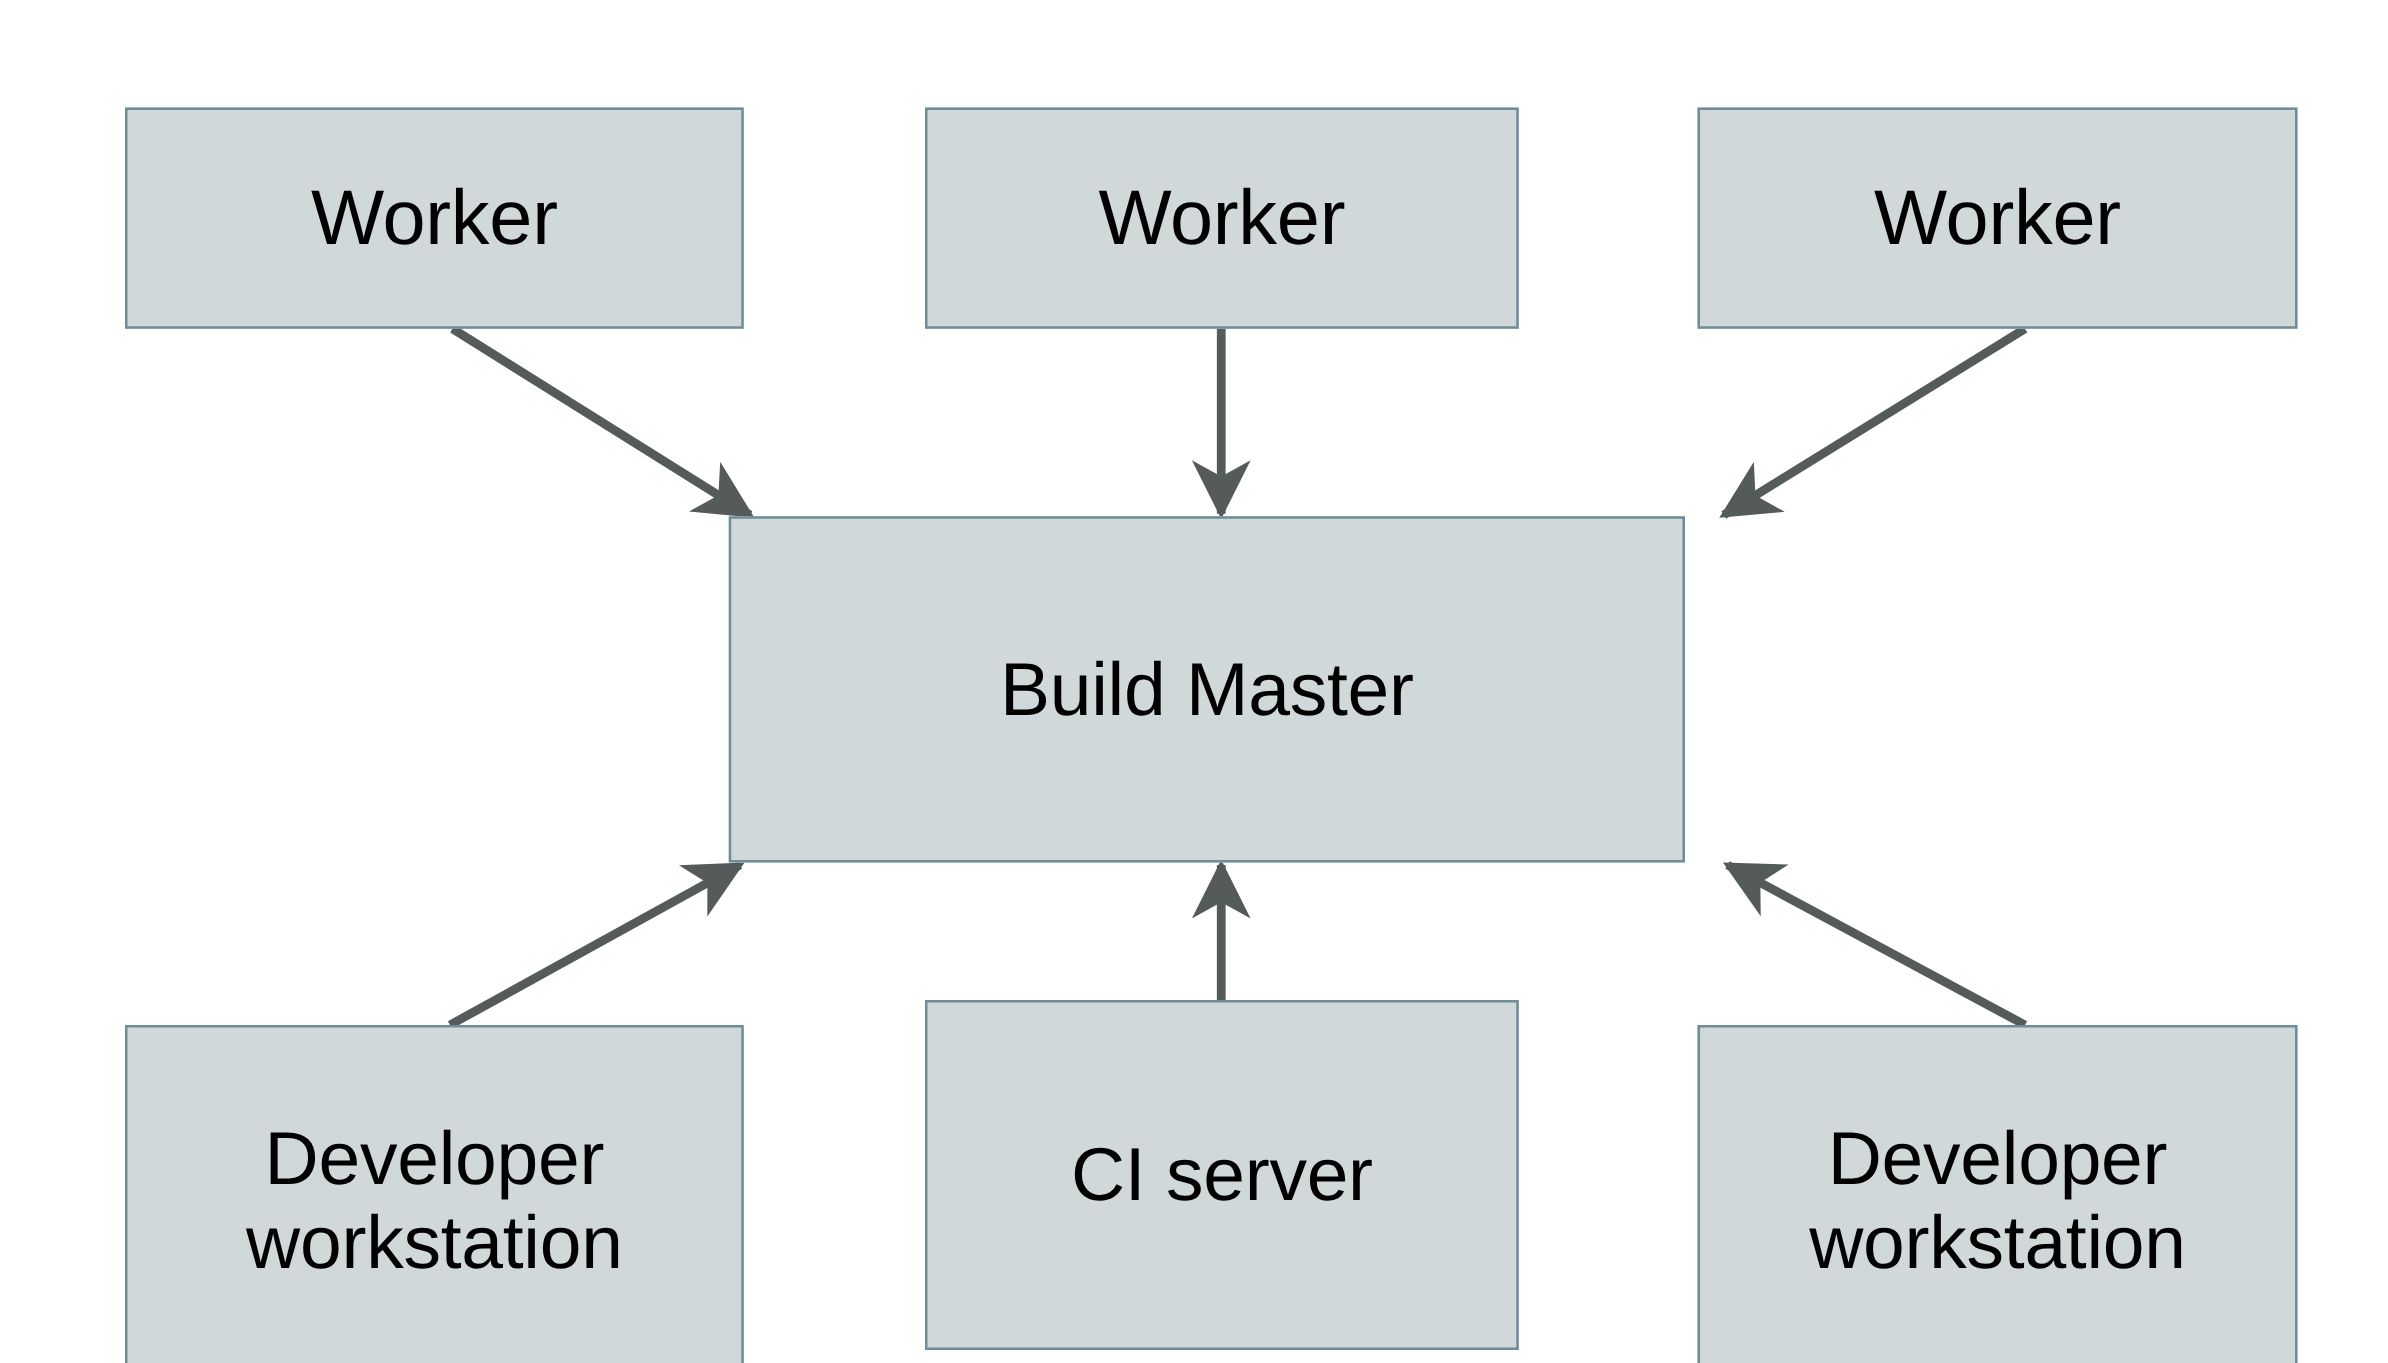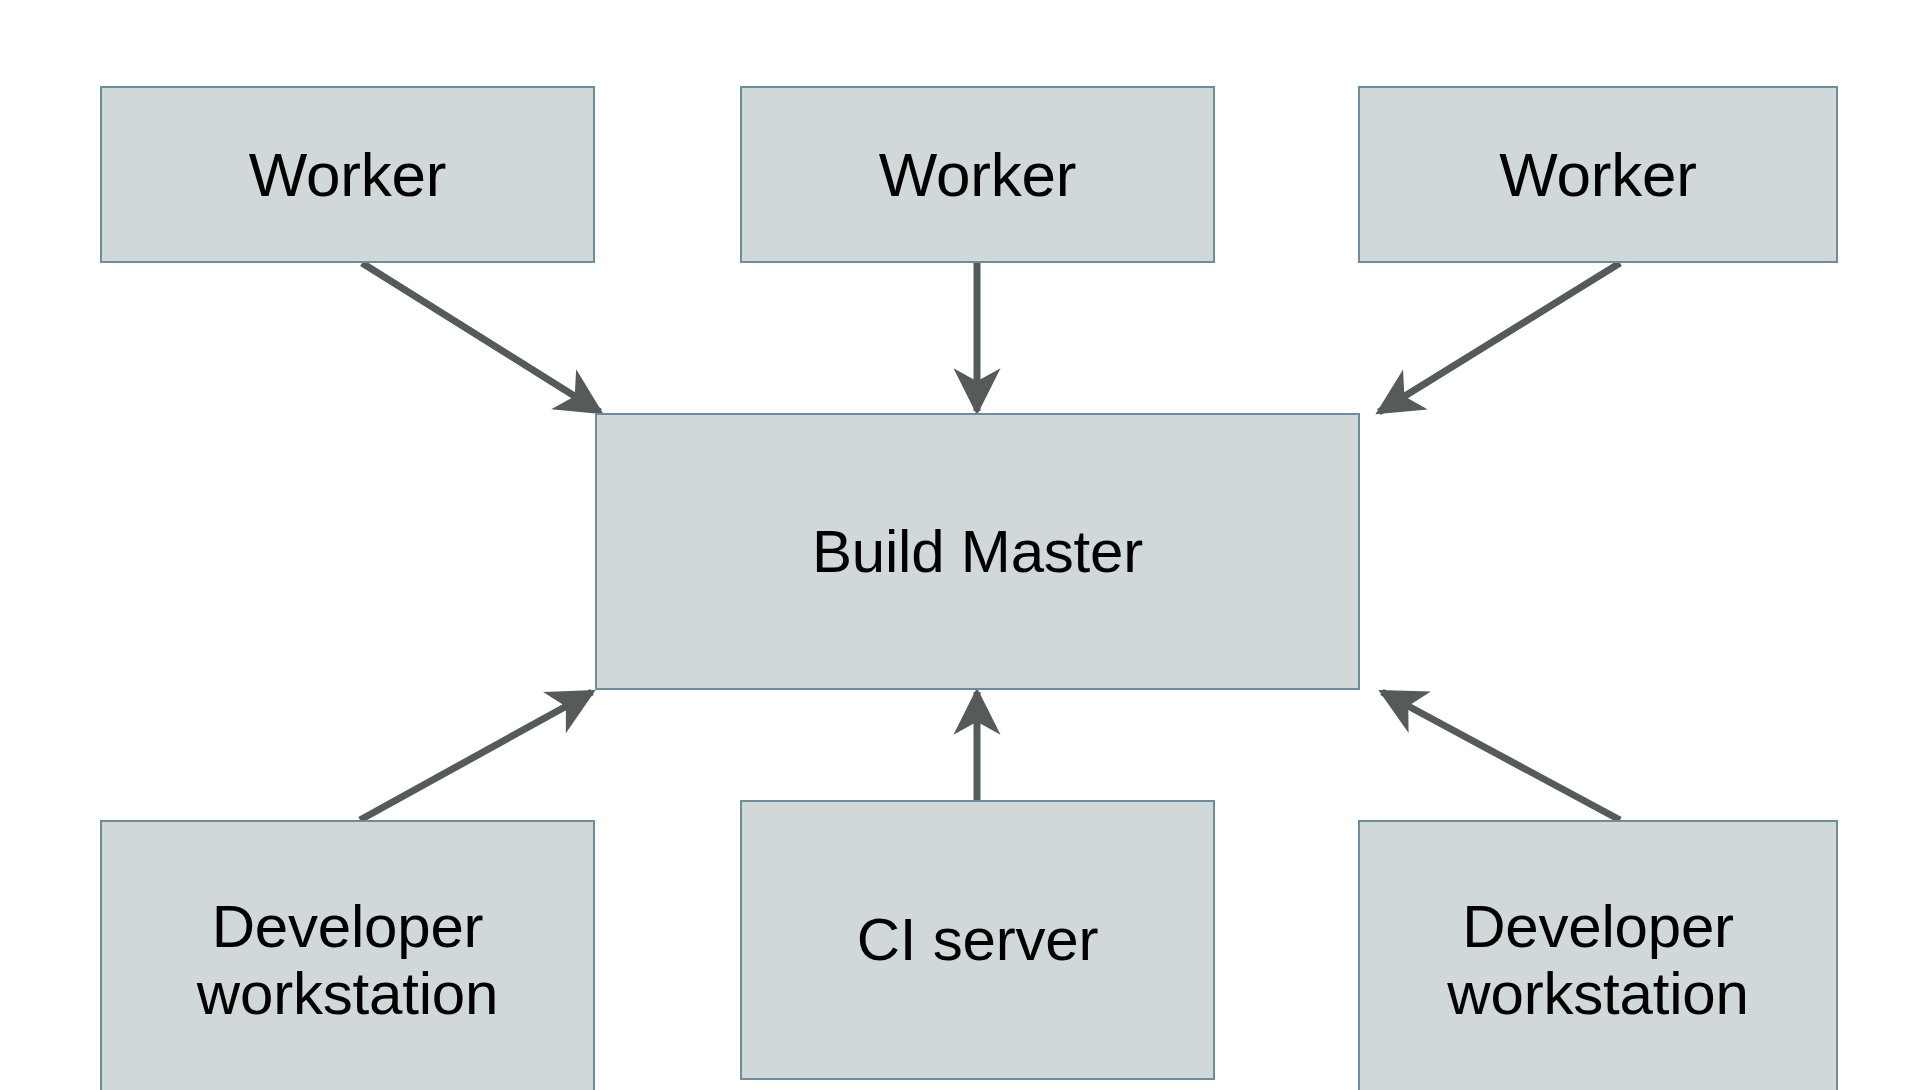--- a/index.html
+++ b/index.html
@@ -46,21 +46,21 @@
     display: block;
     width: 100%;
     padding: 0 10px;
     box-sizing: border-box;
     white-space: pre-line;
   }
   
   #node-worker-1 { left: 100px;  top: 41px;  width: 495px; height: 177px; font-size: 62px; }
   #node-worker-2 { left: 740px;  top: 41px;  width: 475px; height: 177px; font-size: 62px; }
   #node-worker-3 { left: 1358px; top: 41px;  width: 480px; height: 177px; font-size: 62px; }
-  #node-build-master { left: 595px; top: 368px; width: 765px; height: 277px; font-size: 60px; }
+  #node-build-master { left: 583px; top: 368px; width: 765px; height: 277px; font-size: 60px; }
   #node-dev-workstation-left  { left: 100px;  top: 775px; width: 495px; height: 280px; font-size: 60px; }
   #node-ci-server             { left: 740px;  top: 755px; width: 475px; height: 280px; font-size: 60px; }
   #node-dev-workstation-right { left: 1358px; top: 775px; width: 480px; height: 280px; font-size: 60px; }
 </style>
 </head>
 <body>
 
 <div id="diagram-canvas">
 
   <svg id="edge-layer" viewBox="0 0 1910 1090" width="1910" height="1090" xmlns="http://www.w3.org/2000/svg">

